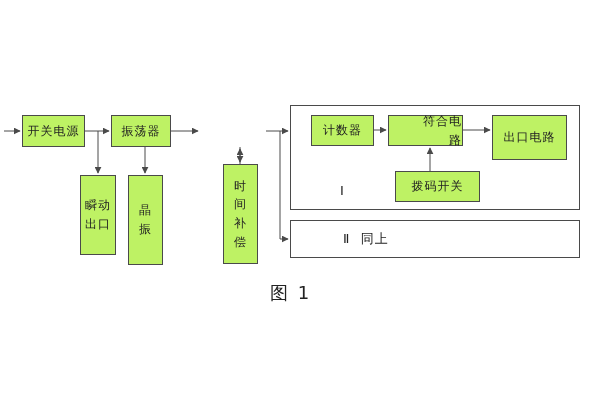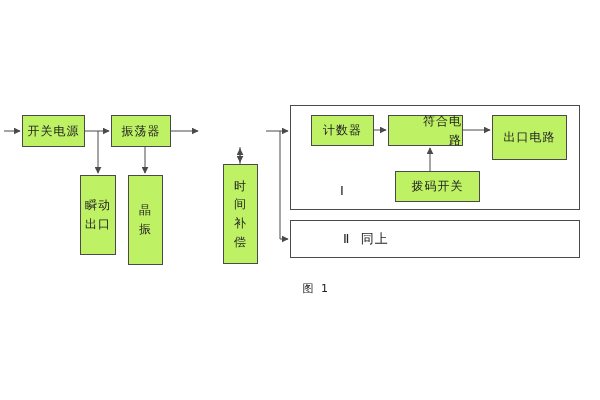--- a/index.html
+++ b/index.html
@@ -47,22 +47,22 @@
   .plain-label {
     position: absolute;
     color: #222222;
     font-size: 13px;
     white-space: pre;
     letter-spacing: 1px;
   }
   .caption {
     position: absolute;
     color: #222222;
-    font-size: 11px;
-    text-align: right;
+    font-size: 18px;
+    text-align: left;
     letter-spacing: 2px;
   }
 </style>
 </head>
 <body>
 
 <div class="stage">
 
   <svg class="wires" viewBox="0 0 600 400" xmlns="http://www.w3.org/2000/svg" aria-hidden="true">
     <defs>

